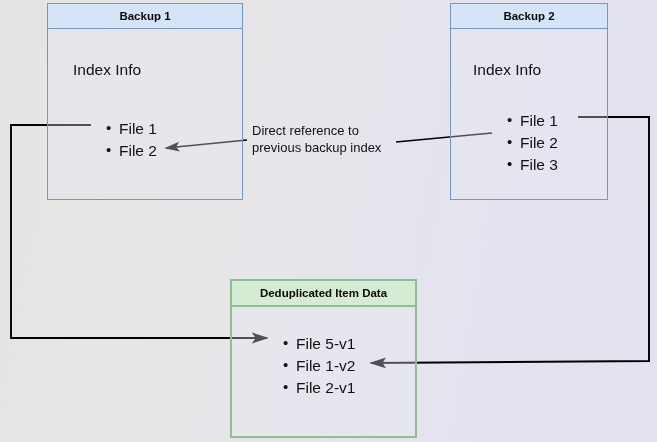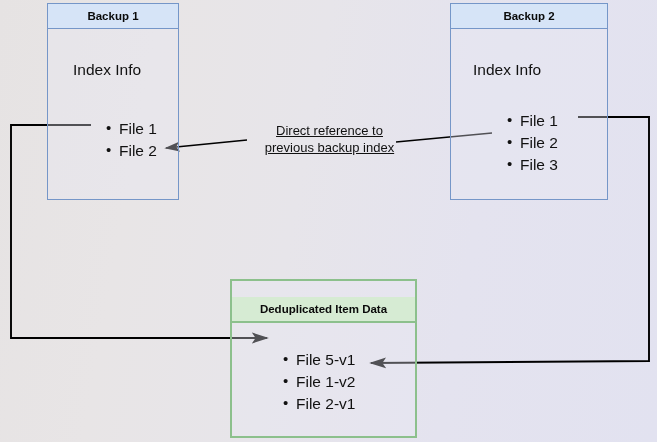--- a/index.html
+++ b/index.html
@@ -37,21 +37,20 @@
     color: #0a0a0a;
     background: #d6e4f7;
     border-bottom: 1.6px solid #7596c8;
   }
   .node.green .node-header {
     background: #d6ebd3;
     border-bottom: 2px solid #8cc08c;
     height: 26px;
     line-height: 24px;
     font-size: 11.5px;
-    margin-top: 16px;
   }
   .node-body {
     position: relative;
     height: calc(100% - 25px);
   }
   .node.green .node-body {
     height: calc(100% - 26px);
   }
   .index-label {
     position: absolute;
@@ -79,23 +78,22 @@
     left: -13px;
     top: -1px;
     font-size: 15px;
     color: #111;
   }
   .edge-label {
     position: absolute;
     font-size: 13px;
     line-height: 17px;
     color: #111;
-    text-align: center;
+    text-align: left;
     white-space: nowrap;
-    text-decoration: underline;
   }
   svg.edges {
     position: absolute;
     left: 0;
     top: 0;
     width: 657px;
     height: 442px;
     pointer-events: none;
   }
 </style>
@@ -114,21 +112,21 @@
     <g>
       <path d="M 492,133 L 396,142" stroke="#000" stroke-width="1.7" fill="none"></path>
       <path d="M 247,140 L 166,148" stroke="#000" stroke-width="1.7" fill="none" marker-end="url(#arrowhead)"></path>
     </g>
 
     <path d="M 91,125 L 11,125 L 11,338 L 267,338" stroke="#000" stroke-width="1.9" fill="none" marker-end="url(#arrowhead)"></path>
 
     <path d="M 578,117 L 649,117 L 649,361 L 371,363" stroke="#000" stroke-width="1.9" fill="none" marker-end="url(#arrowhead)"></path>
   </svg>
 
-  <div class="node" style="left:47px; top:3px; width:132px; height:197px;">
+  <div class="node" style="left:47px; top:3px; width:196px; height:197px;">
     <div class="node-header">Backup 1</div>
     <div class="node-body">
       <div class="index-label" style="left:25px; top:32px;">Index Info</div>
       <ul class="file-list" style="left:49px; top:85px;">
         <li>File 1</li>
         <li>File 2</li>
       </ul>
     </div>
   </div>
 

